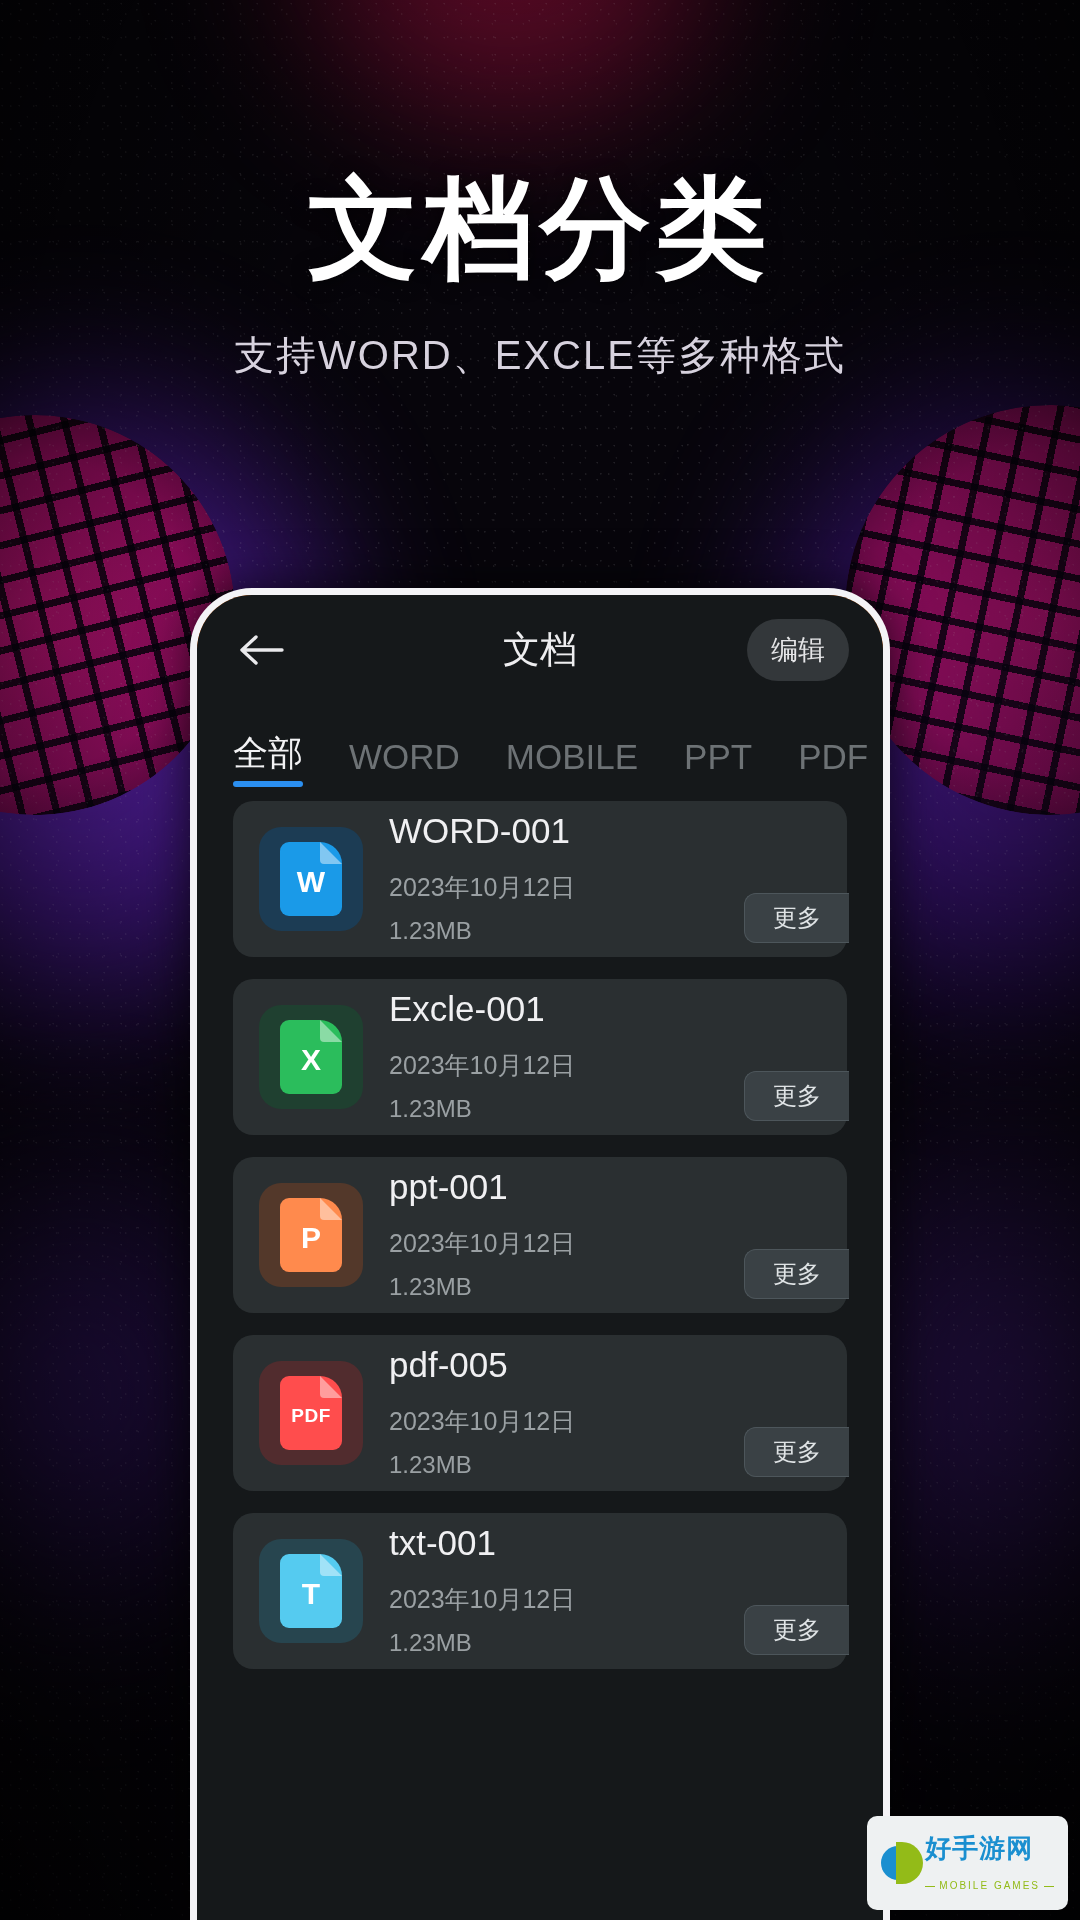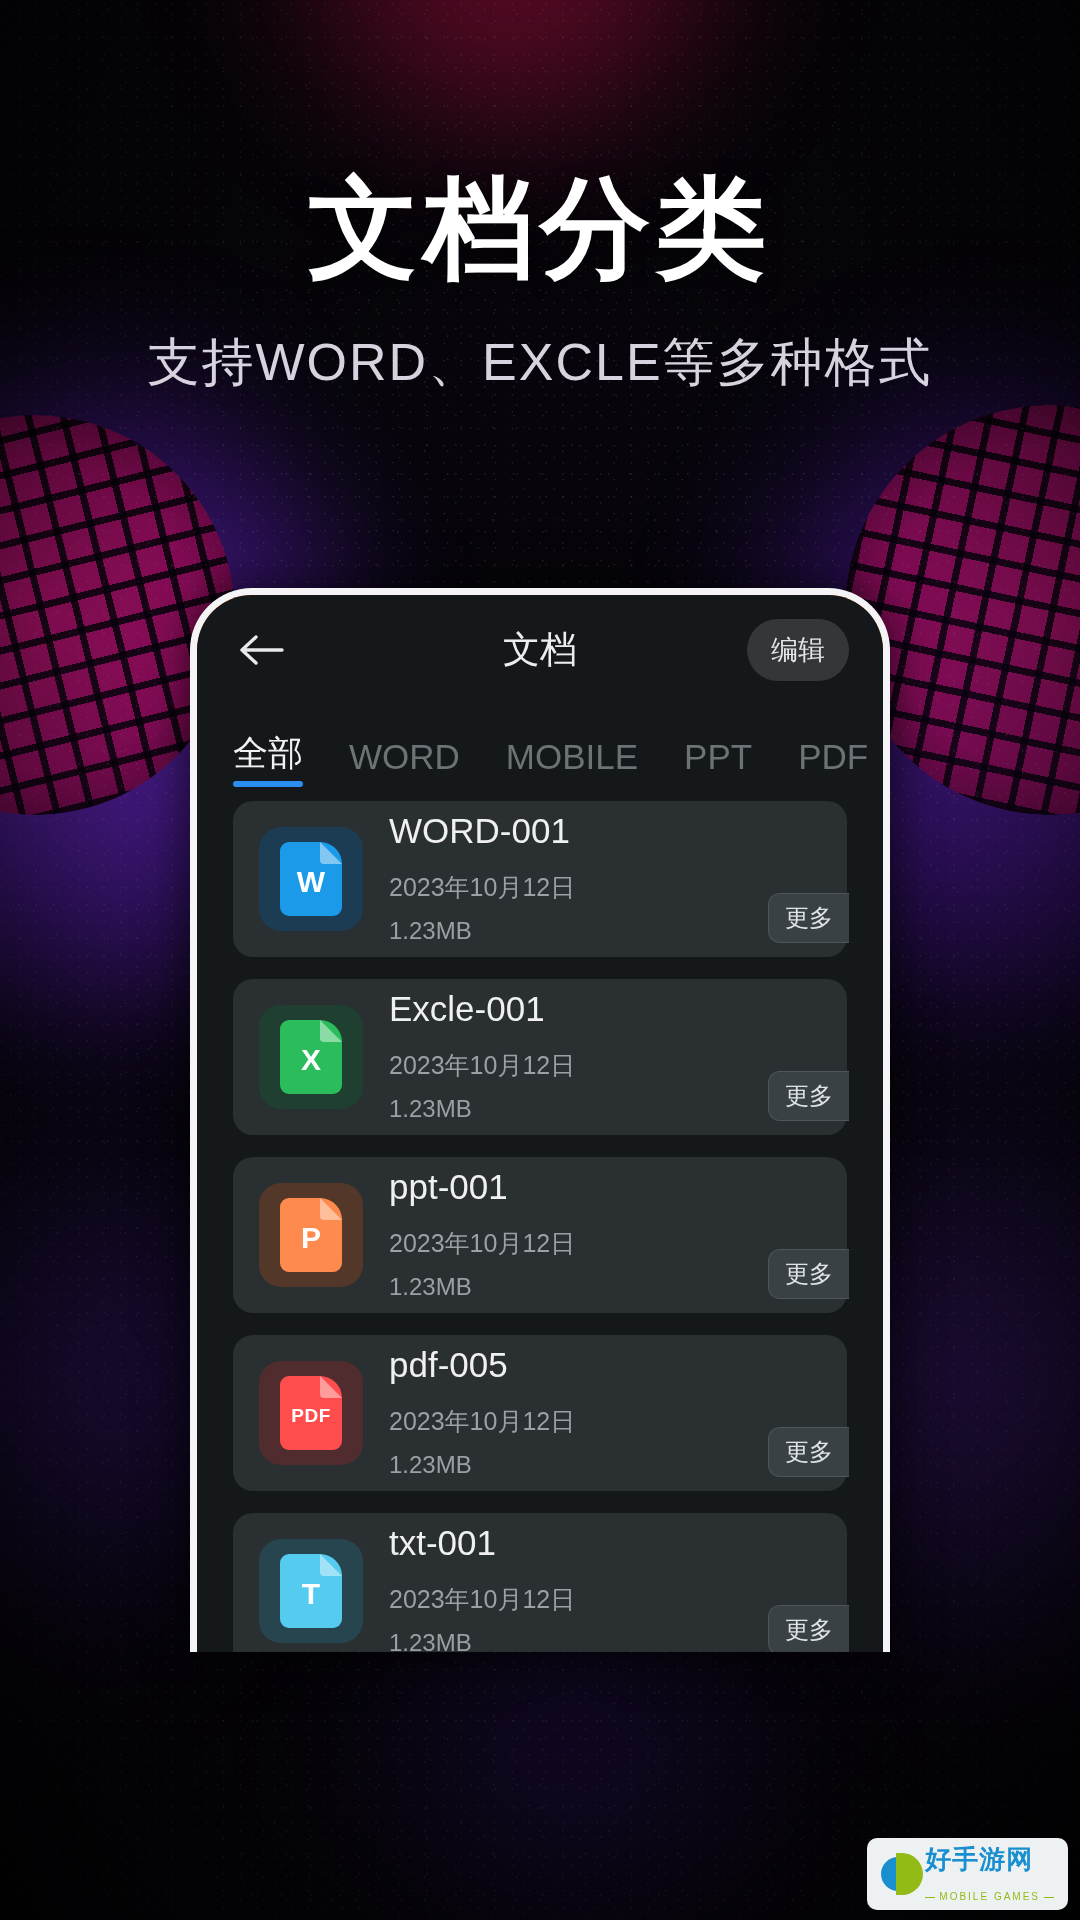--- a/index.html
+++ b/index.html
@@ -53,27 +53,27 @@
   .vignette{position:absolute;inset:0;pointer-events:none;
     background:radial-gradient(ellipse at 50% 42%, rgba(0,0,0,0) 30%, rgba(0,0,0,.55) 78%, rgba(0,0,0,.85) 100%);}
 
   
   #headline { position:absolute; left:0; right:0; top:170px; text-align:center; z-index:5;}
   .h-title{
     font-size:110px; font-weight:700; color:#fff; letter-spacing:6px;
     line-height:1.05; text-shadow:0 2px 18px rgba(0,0,0,.6);
   }
   .h-sub{
-    margin-top:42px; font-size:52px; color:#d7d2de; letter-spacing:2px;
+    margin-top:42px; font-size:40px; color:#d7d2de; letter-spacing:2px;
     font-weight:400; white-space:nowrap;
   }
 
   
   #phone{
-    position:absolute; left:190px; top:588px; width:700px; height:1064px;
+    position:absolute; left:190px; top:588px; width:700px; height:1332px;
     border:7px solid #f4f3f6; border-bottom:none;
     border-radius:62px 62px 0 0;
     background:#f97316; overflow:hidden; z-index:6;
     box-shadow:0 0 50px rgba(0,0,0,.75);
   }
   .screen{ position:absolute; inset:0; background:#15181a; overflow:hidden;}
 
   
   .appbar{ height:110px; display:flex; align-items:center; padding:0 34px; position:relative;}
   .back-ic{ width:60px; height:60px; display:flex; align-items:center; justify-content:center; cursor:pointer;}
@@ -121,28 +121,28 @@
     color:#fff; font-weight:700; font-size:30px; padding-top:6px;
   }
   .sheet .lbl.small{ font-size:19px; letter-spacing:.5px;}
   .meta{ margin-left:26px; display:flex; flex-direction:column; justify-content:center; gap:10px;}
   .fname{ font-size:35px; color:#f0f0f2; line-height:1.2; margin-bottom:9px;}
   .fdate{ font-size:25px; color:#9aa0a3; line-height:1.35;}
   .fsize{ font-size:24px; color:#9aa0a3; line-height:1.35;}
   .more-btn{
     position:absolute; right:-2px; bottom:14px;
     background:#3a4145; color:#dfe3e5; font-size:24px;
-    padding:8px 16px; border-radius:12px 0 0 12px;
+    padding:8px 28px; border-radius:12px 0 0 12px;
     border:1px solid #4d565b; border-right:none; font-family:inherit; cursor:pointer;
   }
 
   
   #watermark{
     position:absolute; right:12px; bottom:10px; z-index:20;
-    background:#eef1f2; border-radius:10px; padding:8px 14px;
+    background:#eef1f2; border-radius:10px; padding:19px 14px;
     display:flex; align-items:center; gap:2px;
   }
   .wm-mark{ position:relative; width:42px; height:42px; flex:none;}
   .wm-mark .half-b{ position:absolute; left:0; top:4px; width:17px; height:34px;
     background:#1a8fd0; border-radius:17px 0 0 17px;}
   .wm-mark .half-g{ position:absolute; left:15px; top:0; width:27px; height:42px;
     background:#93bb18; border-radius:0 21px 21px 0;}
   .wm-txt{ display:flex; flex-direction:column; line-height:1;}
   .wm-cn{ font-size:26px; font-weight:700; color:#1a8fd0; letter-spacing:1px;}
   .wm-en{ font-size:10px; color:#93bb18; letter-spacing:2px; margin-top:20px;

